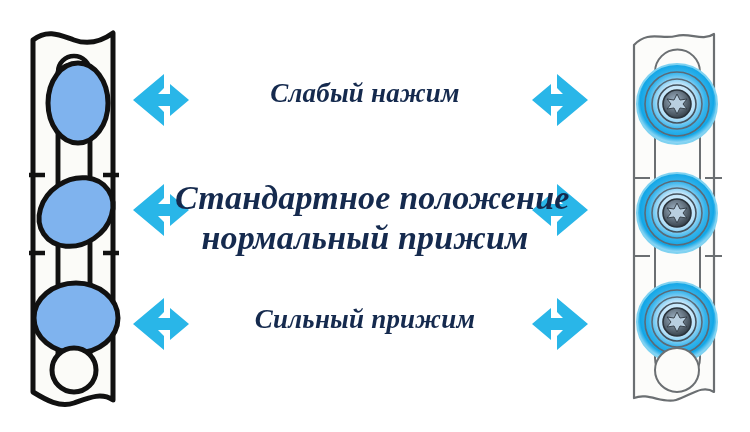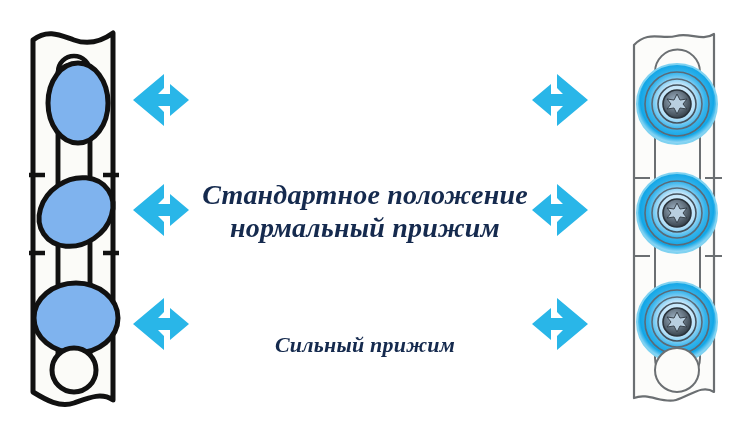--- a/index.html
+++ b/index.html
@@ -40,28 +40,27 @@
   #label-weak {
     left: 195px;
     top: 78px;
     width: 340px;
     font-size: 27px;
   }
   #label-normal {
     left: 175px;
     top: 178px;
     width: 380px;
-    font-size: 28px;
+    font-size: 34px;
   }
   #label-strong {
     left: 195px;
     top: 304px;
     width: 340px;
-    font-size: 22px;
-    margin-top: 28px;
+    font-size: 27px;
   }
   .label-line {
     display: block;
   }
 </style>
 </head>
 <body>
 
 <div id="stage">
 
@@ -204,20 +203,23 @@
       <circle cx="677" cy="322" r="14" fill="url(#camHub)" stroke="#2b343c" stroke-width="1.6"></circle>
       <path d="M677,312 L680,318 L687,317 L683,322 L687,327 L680,326 L677,332
                L674,326 L667,327 L671,322 L667,317 L674,318 Z" fill="#b9cfe0" stroke="#39434c" stroke-width="1"></path>
     </g>
 
     <g>
       <circle cx="677" cy="370" r="22" fill="#fcfcfa" stroke="#6b6f72" stroke-width="2"></circle>
     </g>
   </svg>
 
+  <div class="label" id="label-weak">
+    <span class="label-line">Слабый нажим</span>
+  </div>
 
   <div class="label" id="label-normal">
     <span class="label-line">Стандартное положение</span>
     <span class="label-line">нормальный прижим</span>
   </div>
 
   <div class="label" id="label-strong">
     <span class="label-line">Сильный прижим</span>
   </div>
 

